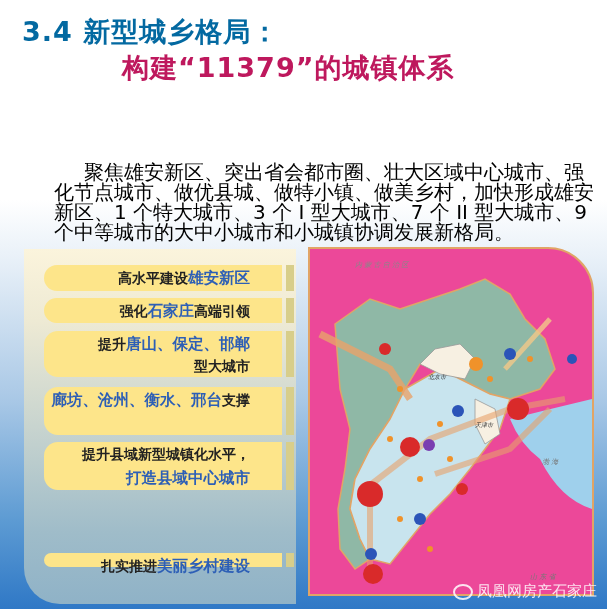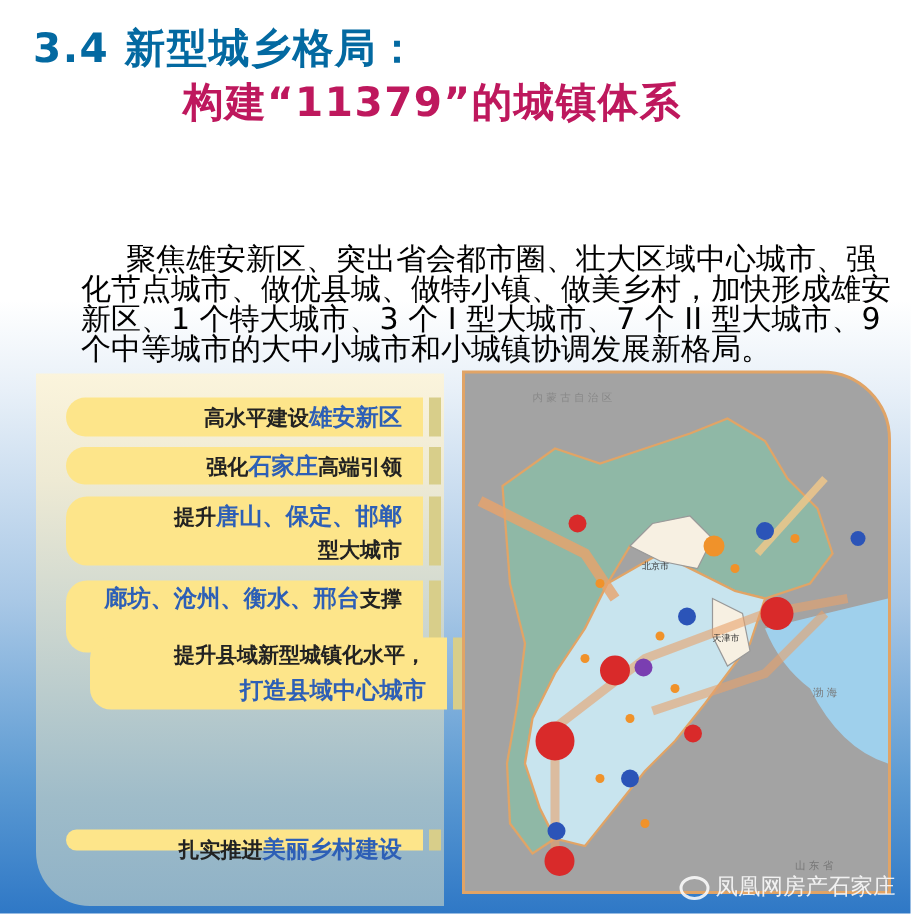--- a/index.html
+++ b/index.html
@@ -7,26 +7,26 @@
     font-family:"DejaVu Sans","Liberation Sans",sans-serif;
     background:linear-gradient(180deg,#ffffff 0px,#ffffff 200px,#e8f0f8 260px,#a9c8e6 400px,#5d9bd3 520px,#2f78c6 609px);}
   .title1{position:absolute;left:22px;top:14px;font-size:27px;color:#0369a1;letter-spacing:1px;font-weight:bold;}
   .title2{position:absolute;left:122px;top:50px;font-size:27px;color:#be185d;letter-spacing:1px;font-weight:bold;}
   .para{position:absolute;left:54px;top:134px;width:540px;font-size:20px;line-height:20px;color:#000000;margin-top:28px;}
   .para .indent{display:inline-block;width:30px;}
   .panel{position:absolute;left:24px;top:249px;width:272px;height:355px;
     background:linear-gradient(180deg,#fbf4dc 0%,#eeead4 20%,#c8d4cf 50%,#9fbcc9 80%,#8fb2c7 100%);
     border-bottom-left-radius:36px;}
   .item{position:absolute;left:20px;width:238px;background:#fde58a;border-radius:14px 0 0 14px;
-    text-align:right;padding-right:14px;box-sizing:border-box;color:#222;font-size:14px;font-weight:bold;}
+    text-align:right;padding-right:32px;box-sizing:border-box;color:#222;font-size:14px;font-weight:bold;font-family:Liberation Serif, serif;}
   .item::after{content:"";position:absolute;right:-12px;top:0;bottom:0;width:8px;background:#d8ce8a;}
   .hl{color:#2d5fb6;font-size:15.5px;}
   .line{display:block;}
   .map{position:absolute;left:308px;top:247px;width:282px;height:345px;border:2px solid #e1a466;
-    border-top-right-radius:46px;overflow:hidden;background:#a3a3a3;}
+    border-top-right-radius:46px;overflow:hidden;background:#ec4899;font-style:italic;}
   .watermark{position:absolute;right:10px;bottom:8px;font-size:15px;color:#ffffff;opacity:.85;}
   .wm-icon{display:inline-block;width:16px;height:12px;border:2px solid #fff;border-radius:50%;vertical-align:middle;margin-right:4px;}
 </style>
 </head>
 <body>
 
 <div class="title1">3.4 新型城乡格局：</div>
 <div class="title2">构建“11379”的城镇体系</div>
 
 <div class="para"><span class="indent"></span><span>聚焦雄安新区、突出省会都市圈、壮大区域中心城市、强化节点城市、做优县城、做特小镇、做美乡村，加快形成雄安新区、1 个特大城市、3 个 I 型大城市、7 个 II 型大城市、9 个中等城市的大中小城市和小城镇协调发展新格局。</span></div>
@@ -38,21 +38,21 @@
   <div class="item" style="top:49px;height:25px;line-height:26px;">
     <span>强化</span><span class="hl">石家庄</span><span>高端引领</span>
   </div>
   <div class="item" style="top:82px;height:46px;line-height:22px;padding-top:2px;">
     <span class="line"><span>提升</span><span class="hl">唐山、保定、邯郸</span></span>
     <span class="line">型大城市</span>
   </div>
   <div class="item" style="top:138px;height:48px;line-height:23px;padding-top:1px;">
     <span class="line"><span class="hl">廊坊、沧州、衡水、邢台</span><span>支撑</span></span>
   </div>
-  <div class="item" style="top:176px;height:48px;line-height:23px;padding-top:1px;margin-left:16px;">
+  <div class="item" style="top:193px;height:48px;line-height:23px;padding-top:1px;">
     <span class="line">提升县域新型城镇化水平，</span>
     <span class="line"><span class="hl">打造县域中心城市</span></span>
   </div>
   <div class="item" style="top:304px;height:14px;line-height:26px;">
     <span>扎实推进</span><span class="hl">美丽乡村建设</span>
   </div>
 </div>
 
 <div class="map">
   <svg width="282" height="345" viewBox="0 0 282 345">

